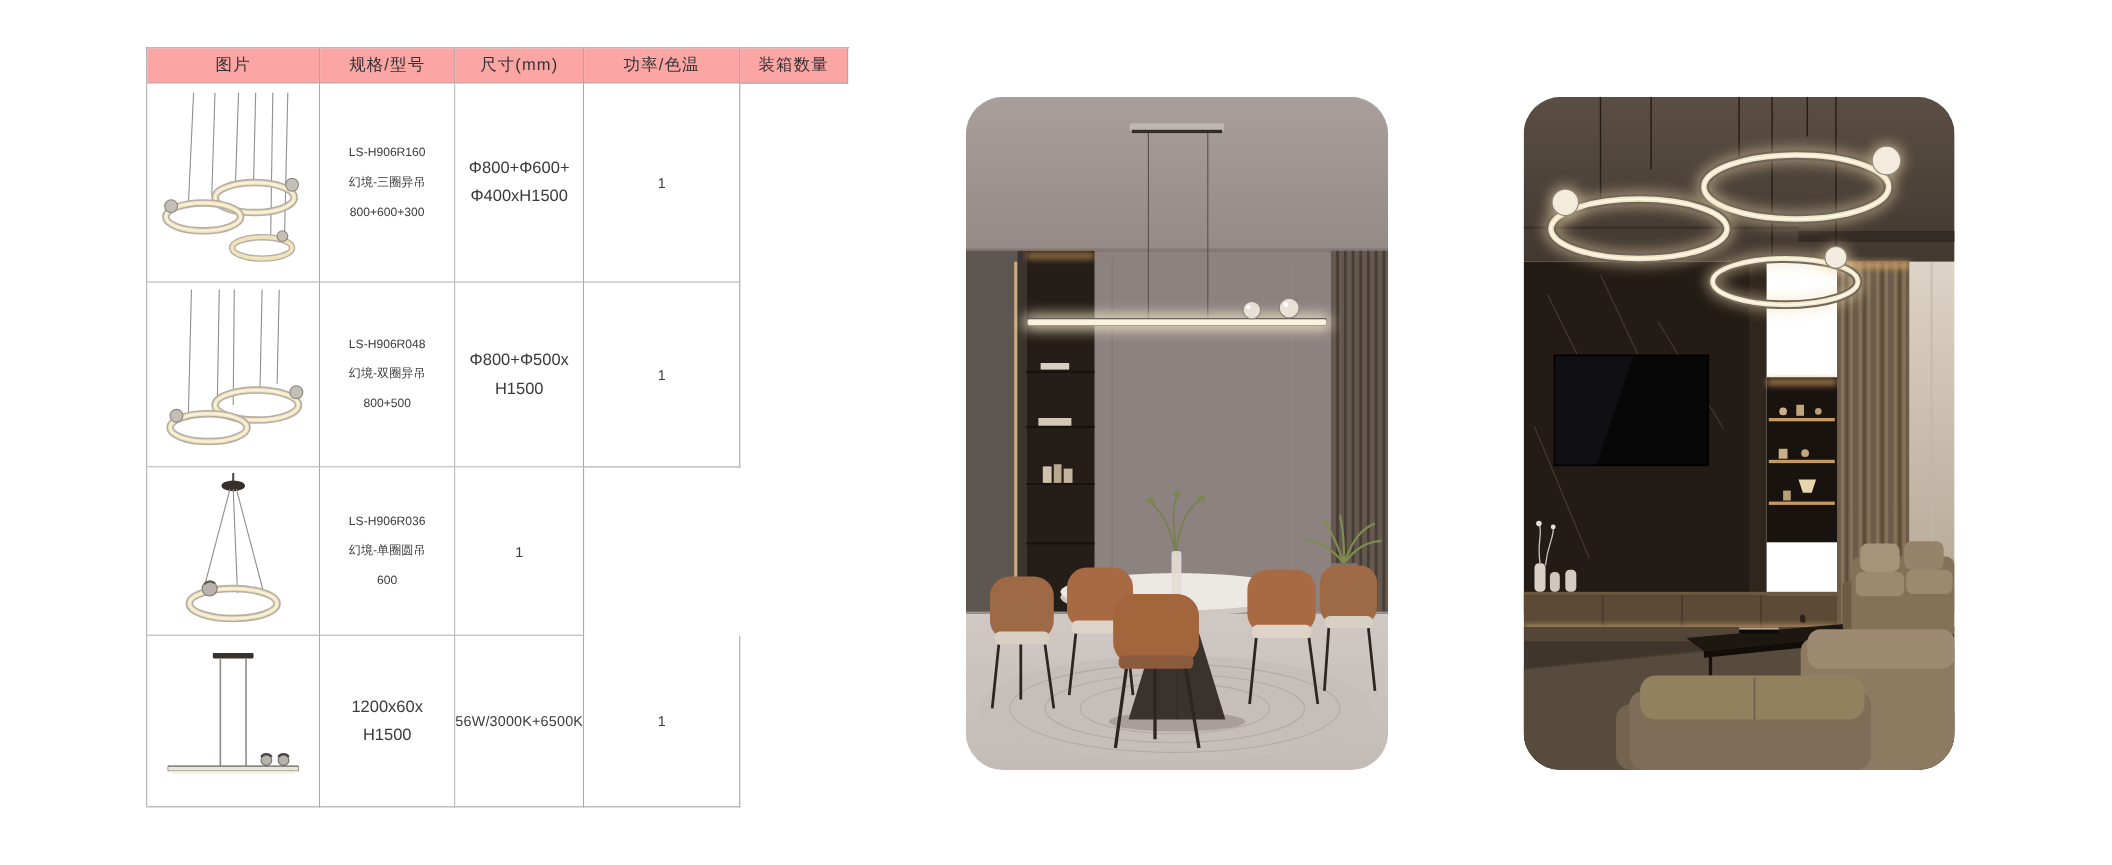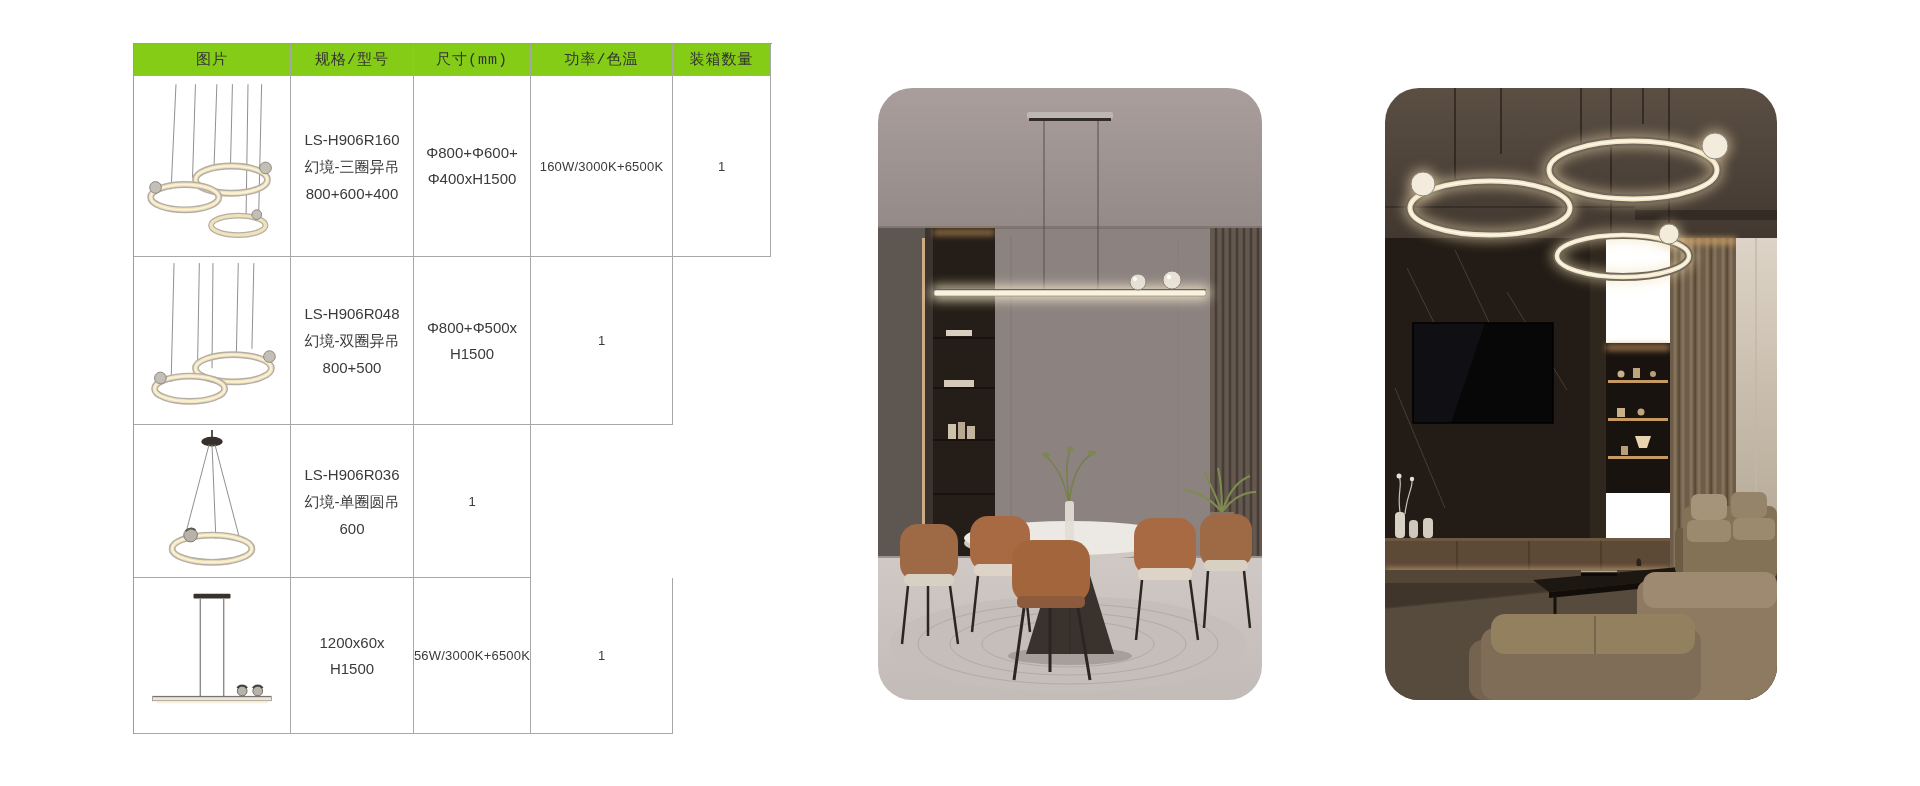--- a/index.html
+++ b/index.html
@@ -3,24 +3,24 @@
 <meta charset="utf-8">
 <style>
   * { margin:0; padding:0; box-sizing:border-box; }
   html,body { width:1920px; height:786px; background:#ffffff; font-family:"Liberation Sans","DejaVu Sans",sans-serif; }
   .page { position:relative; width:1920px; height:786px; background:#ffffff; overflow:hidden; }
 
   
   .spec-table { position:absolute; left:133px; top:43px; width:639px; border-top:1px solid #9c9c9c; border-left:1px solid #9c9c9c; }
   .trow { display:grid; grid-template-columns:157px 123px 117px 142px 98px; }
   .cell { border-right:1px solid #a7a7a7; border-bottom:1px solid #a7a7a7; display:flex; flex-direction:column; align-items:center; justify-content:center; text-align:center; color:#3a3a3a; background:#fff; overflow:hidden; }
-  .th   { background:#84cc16; font-size:15px; color:#333; letter-spacing:1px;font-family:Liberation Mono, monospace; }
+  .th   { background:#fca5a5; font-size:15px; color:#333; letter-spacing:1px; }
   .hrow { height:32px; }
   .r1 { height:181px; } .r2 { height:168px; } .r3 { height:153px; } .r4 { height:156px; }
-  .model-line { font-size:15px; line-height:27px;text-align:right; }
+  .model-line { font-size:11px; line-height:27px;text-align:right; }
   .size-line  { font-size:15px; line-height:26px; }
   .power      { font-size:13px; letter-spacing:.2px; }
   .qty        { font-size:13px; }
   .prod-svg   { display:block; }
 
   
   .photo-card { position:absolute; border-radius:34px; overflow:hidden; }
   .photo-card svg { display:block; }
   #photo-dining { left:878px; top:88px; width:384px; height:612px; }
   #photo-living { left:1385px; top:88px; width:392px; height:612px; }
@@ -62,28 +62,25 @@
             <ellipse cx="102" cy="147" rx="28" ry="10" stroke="#f1e2ba" stroke-width="3.5"></ellipse>
           </g>
           <circle cx="17" cy="108" r="6" fill="#c3beb6" stroke="#8b867e"></circle>
           <circle cx="130" cy="88" r="6" fill="#c3beb6" stroke="#8b867e"></circle>
           <circle cx="121" cy="136" r="5" fill="#c3beb6" stroke="#8b867e"></circle>
         </svg>
       </div>
       <div class="cell">
         <div class="model-line">LS-H906R160</div>
         <div class="model-line">幻境-三圈异吊</div>
-        <div class="model-line">800+600+400</div>
+        <div class="model-line">800+600+300</div>
       </div>
       <div class="cell">
         <div class="size-line">Φ800+Φ600+</div>
         <div class="size-line">Φ400xH1500</div>
-      </div>
-      <div class="cell">
-        <div class="power">160W/3000K+6500K</div>
       </div>
       <div class="cell">
         <div class="qty">1</div>
       </div>
     </div>
 
     <div class="trow">
       <div class="cell r2">
         <svg class="prod-svg" width="146" height="160" viewBox="0 0 150 164">
           <g stroke="#8f8c89" stroke-width="1" fill="none">

